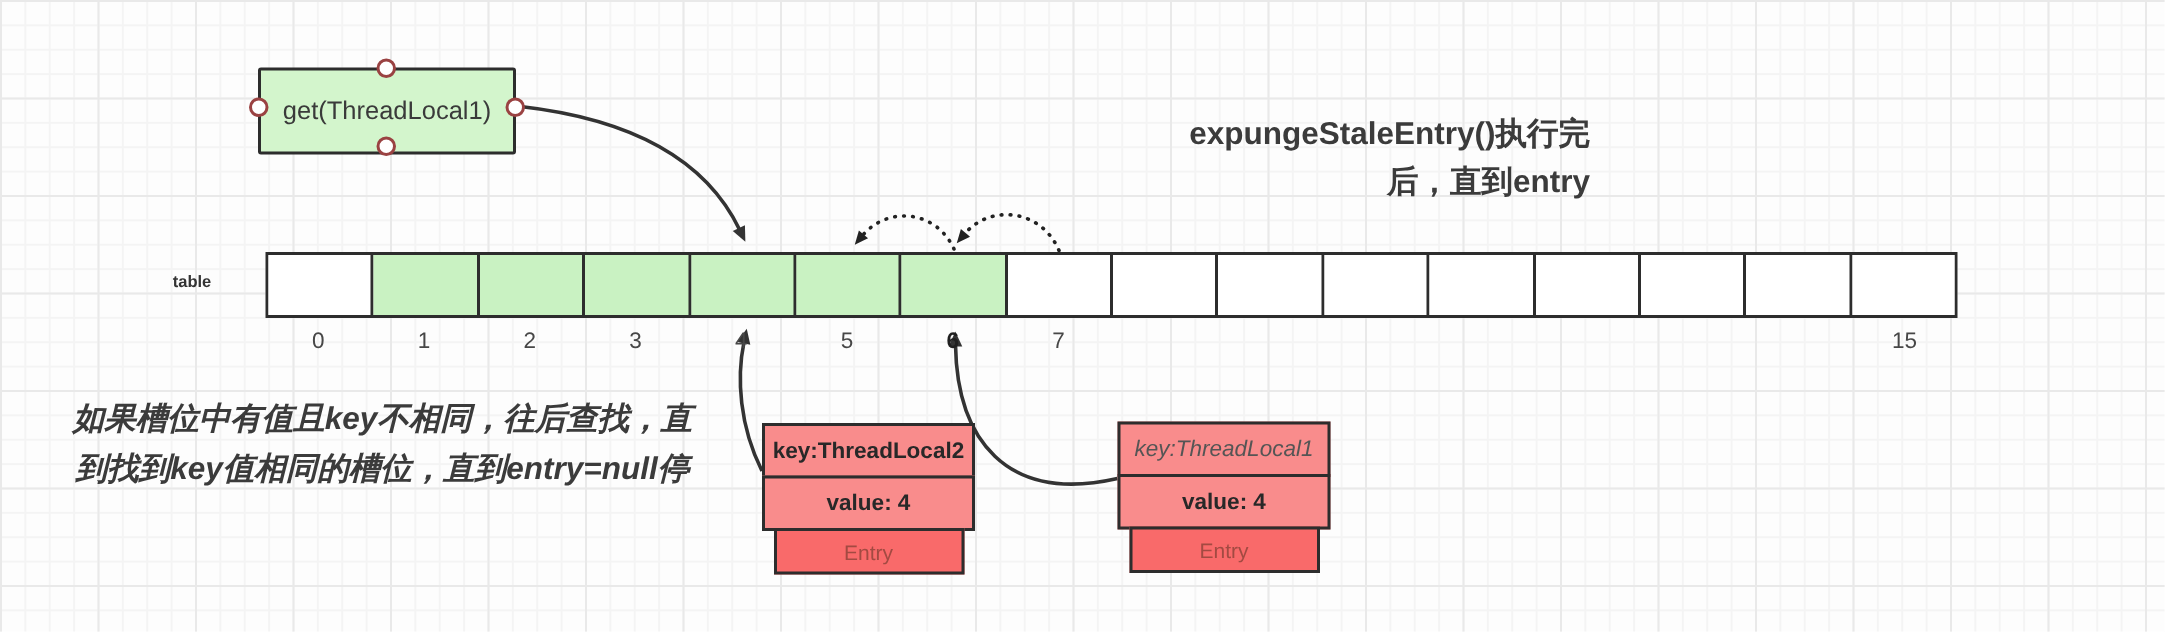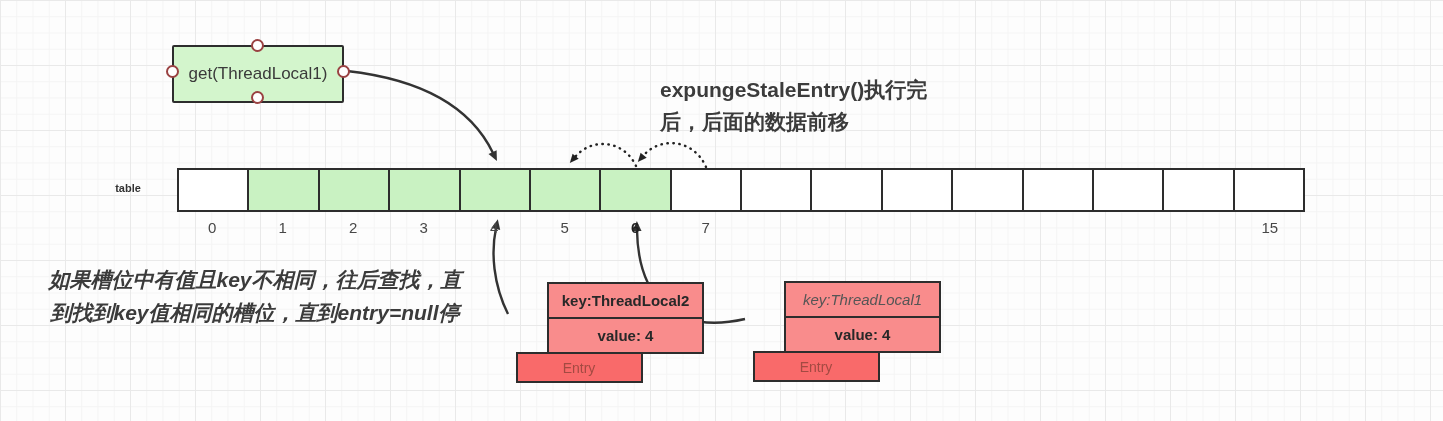--- a/index.html
+++ b/index.html
@@ -43,36 +43,36 @@
   .cell:last-child{border-right:none;}
   .cell.filled{background:var(--cell-green);}
   .index-row{
     position:absolute;left:177px;top:219px;width:1128px;display:flex;
   }
   .idx{flex:1;text-align:center;font-size:15px;color:#474747;}
   .idx.bold{font-weight:700;color:#1f1f1f;}
 
   
   .title-note{
-    position:absolute;left:660px;top:74px;width:400px;text-align:left;
+    position:absolute;left:660px;top:74px;width:400px;text-align:right;
     font-size:21px;font-weight:700;color:#3b3b3b;line-height:32px;
   }
   .left-note{
     position:absolute;left:34px;top:263px;width:442px;text-align:center;
     font-size:21px;font-weight:700;color:#3b3b3b;line-height:33px;font-style:italic;
   }
 
   
   .entry-box{position:absolute;width:142px;}
   .entry-box.first{left:508px;top:282px;}
   .entry-box.second{left:745px;top:281px;}
   .entry-key,.entry-value{
-    box-sizing:border-box;width:157px;height:37px;background:var(--entry-pink);
+    box-sizing:border-box;width:142px;height:37px;background:var(--entry-pink);
     border:2px solid var(--border-dark);display:flex;align-items:center;justify-content:center;
-    font-size:15px;font-weight:700;color:#282828;margin-left:39px;
+    font-size:15px;font-weight:700;color:#282828;
   }
   .entry-value{margin-top:-2px;}
   .entry-box.second .entry-key{font-weight:400;color:#555;font-style:italic;}
   .entry-footer{
     box-sizing:border-box;width:127px;height:31px;margin:-2px auto 0;
     background:var(--entry-red);border:2px solid var(--border-dark);
     display:flex;align-items:center;justify-content:center;
     font-size:14px;color:#a34a42;
   }
 </style>
@@ -100,21 +100,21 @@
   <div class="get-box">
     <span>get(ThreadLocal1)</span>
   </div>
   <div class="handle" style="left:251px;top:38.5px"></div>
   <div class="handle" style="left:165.5px;top:64.5px"></div>
   <div class="handle" style="left:336.5px;top:64.5px"></div>
   <div class="handle" style="left:251px;top:90.5px"></div>
 
   <div class="title-note">
     <div>expungeStaleEntry()执行完</div>
-    <div>后，后面的数据前移</div>
+    <div>后，直到entry</div>
   </div>
 
   <div class="table-label">table</div>
   <div class="table-row">
       <div class="cell"></div>
       <div class="cell filled"></div>
       <div class="cell filled"></div>
       <div class="cell filled"></div>
       <div class="cell filled"></div>
       <div class="cell filled"></div>

